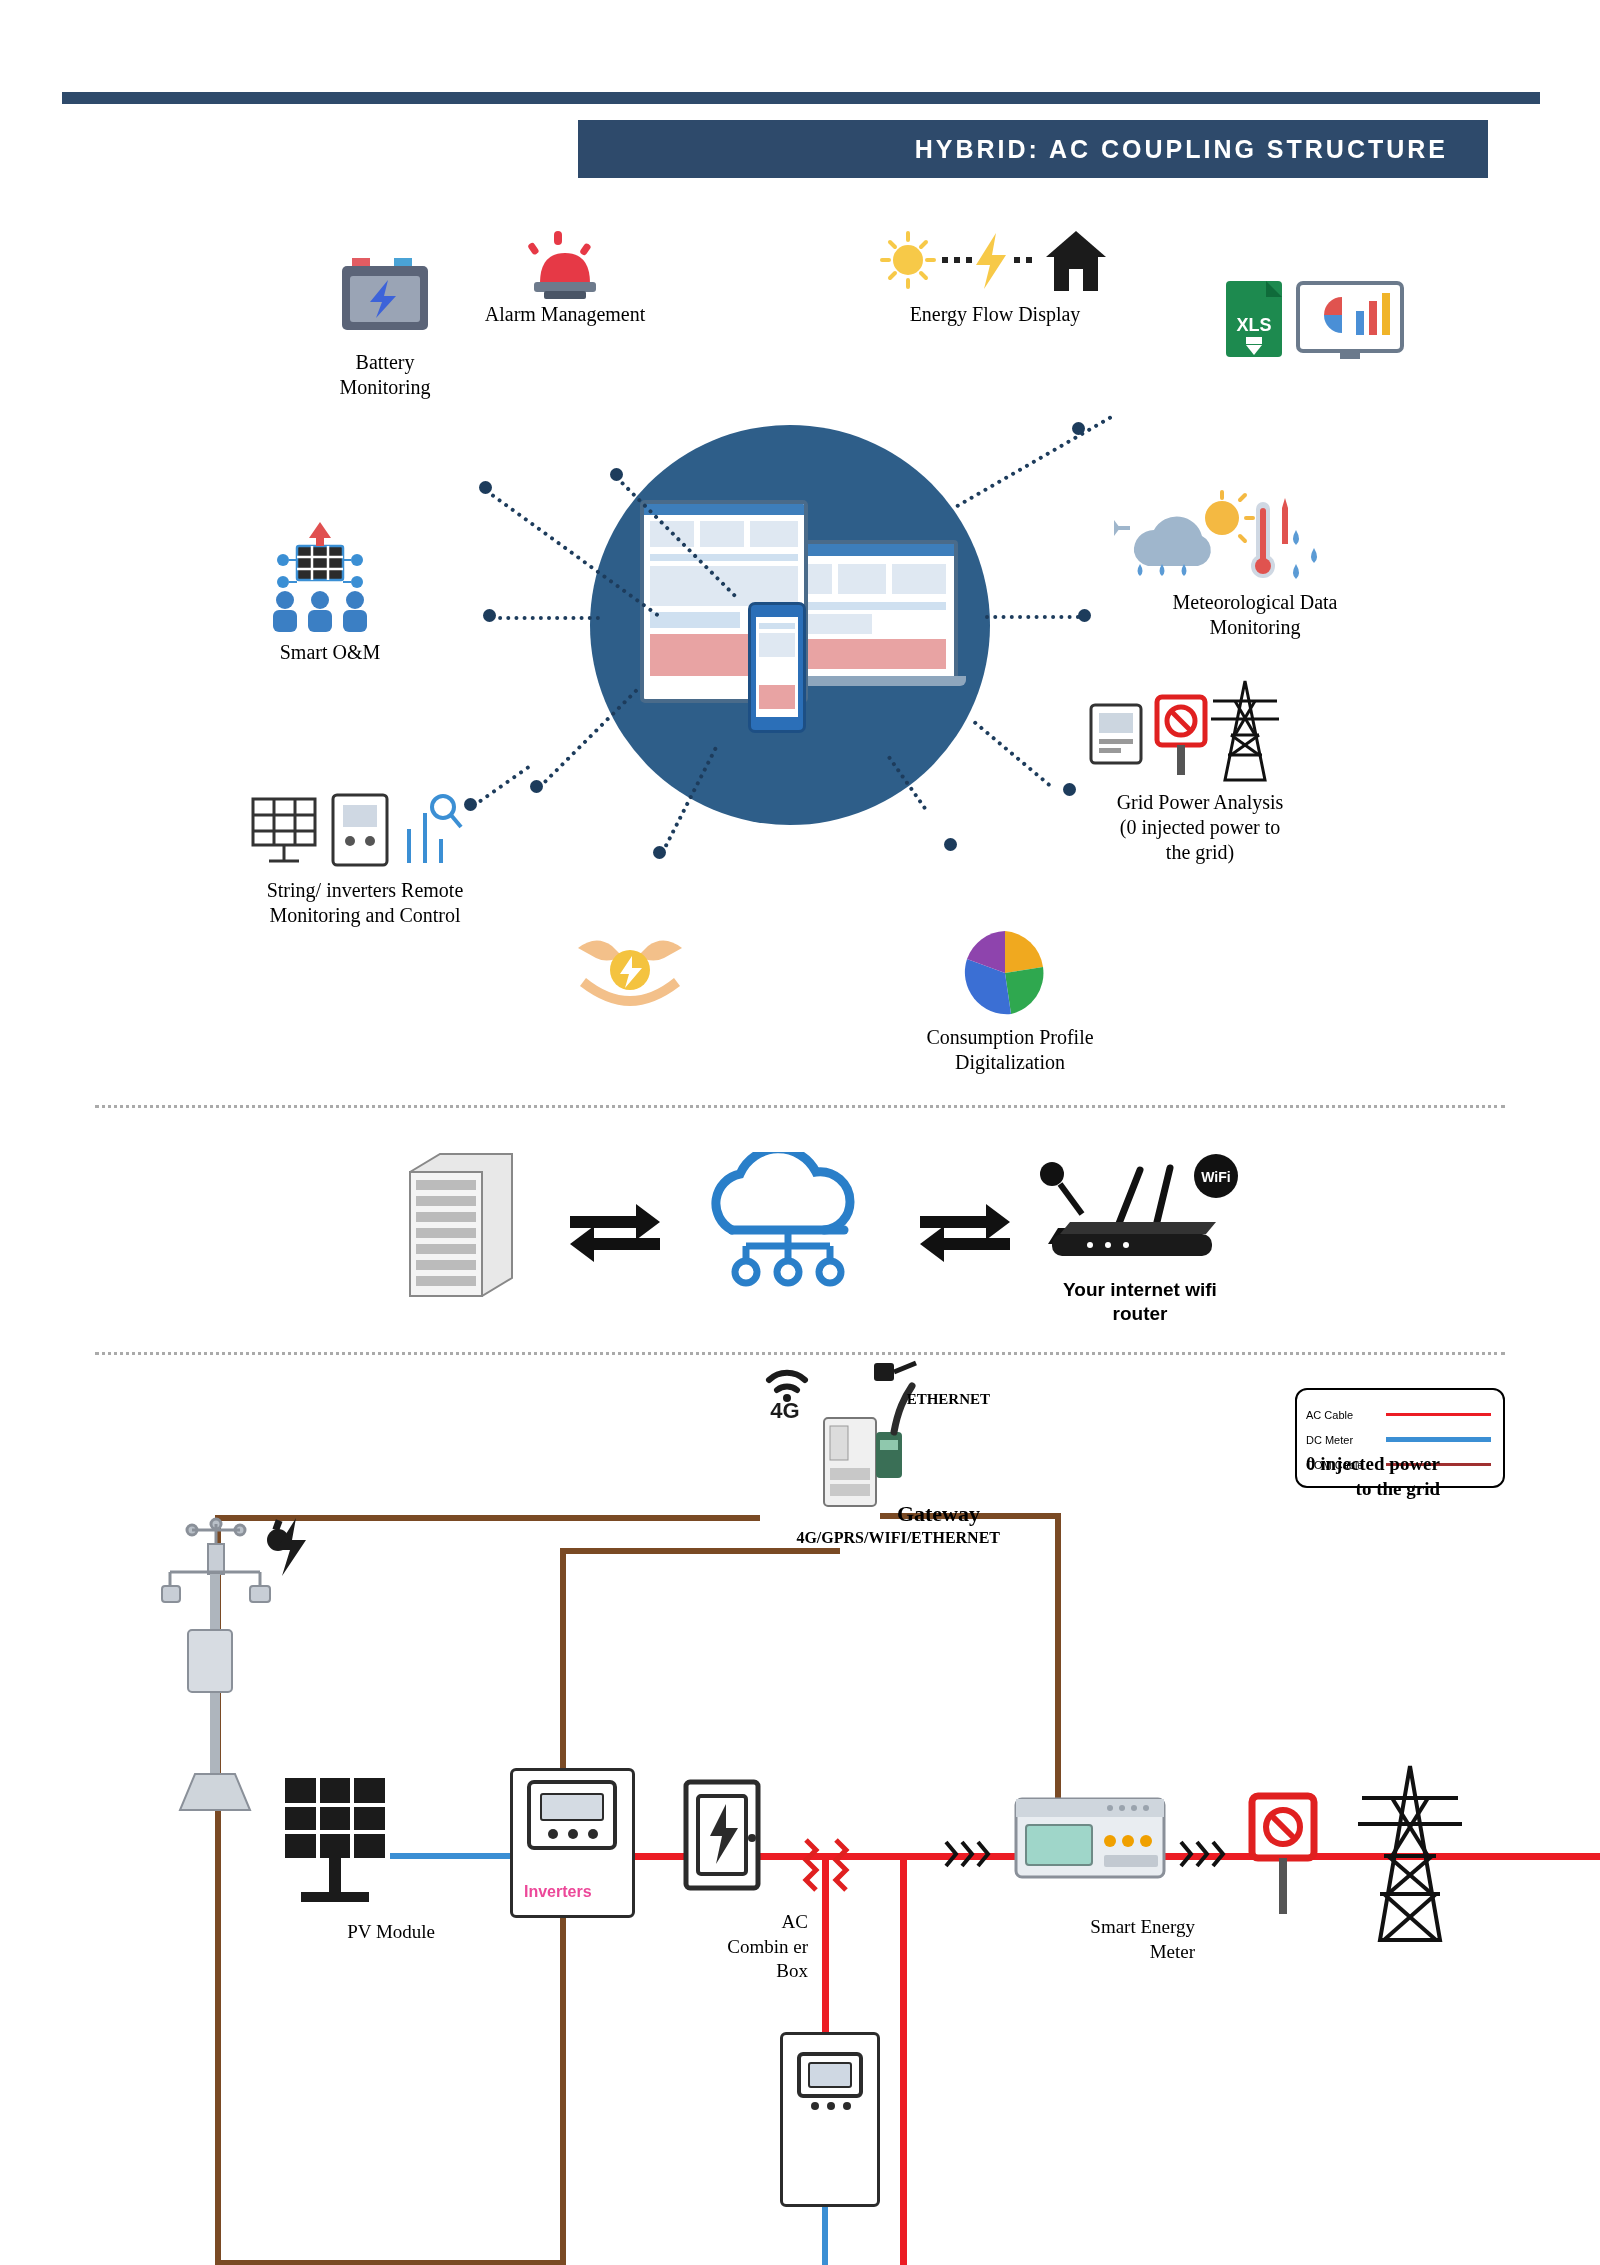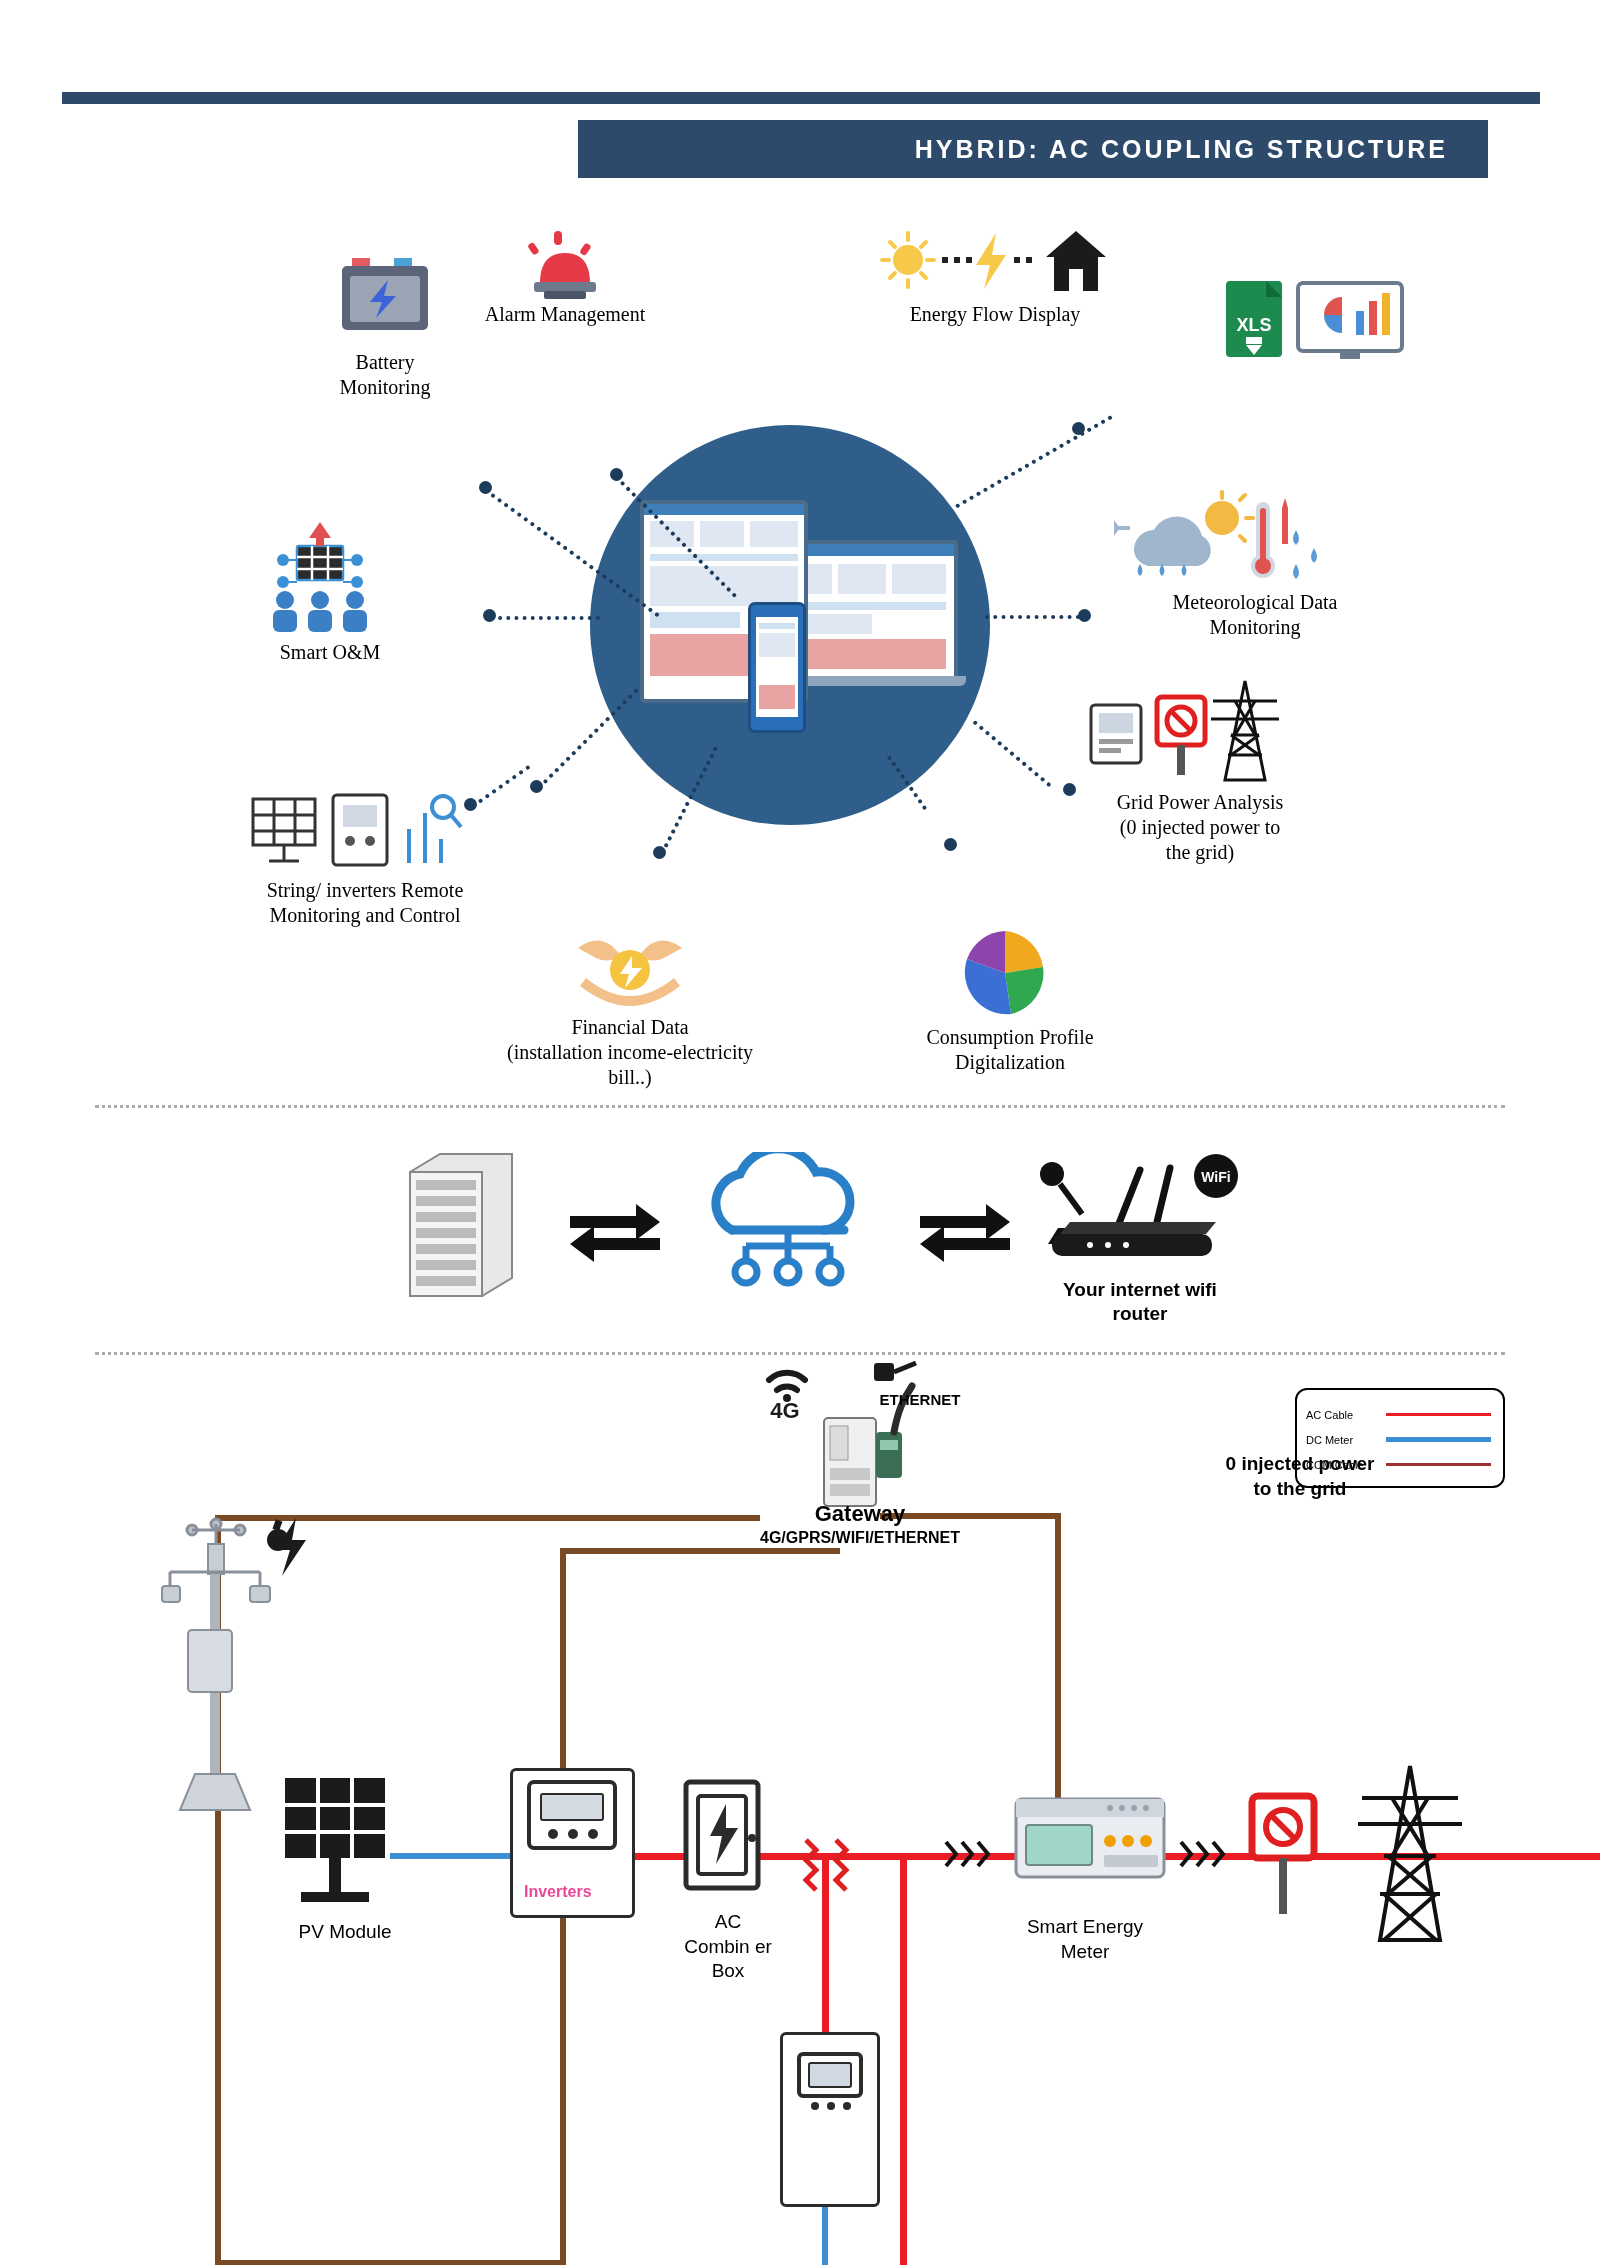--- a/index.html
+++ b/index.html
@@ -169,22 +169,22 @@
     top: 1360px;
     width: 1600px;
     height: 905px;
   }
   .wire { position: absolute; }
   .wire-ac { background: #ec1c24; }
   .wire-dc { background: #3b8fd4; }
   .wire-com { background: #7a4a24; }
   .wlabel {
     position: absolute;
-    text-align: center;
-    font-family: Liberation Sans, sans-serif;
+    text-align: right;
+    font-family: Liberation Serif, serif;
     font-size: 19px;
     color: #000;
     line-height: 1.3;
   }
   .wlabel.bold { font-weight: bold; }
   .wlabel.small { font-size: 16px; font-weight: bold; }
   #legend-box {
     position: absolute;
     left: 1295px;
     top: 1390px;
@@ -446,25 +446,20 @@
 
   <div class="hub-icon" style="left:570px;top:730px;">
     <svg width="120" height="95" viewBox="0 0 120 95">
       <path d="M8 28 q18 -14 34 -2 l10 10 q-14 8 -26 2 z" fill="#f3c08a"></path>
       <path d="M112 28 q-18 -14 -34 -2 l-10 10 q14 8 26 2 z" fill="#f3c08a"></path>
       <circle cx="60" cy="50" r="20" fill="#f4c33f"></circle>
       <polygon points="62,36 50,54 59,54 55,68 72,48 62,48" fill="#fff"></polygon>
       <path d="M10 66 q26 20 50 20 q24 0 50 -20 l-6 -8 q-22 18 -44 18 q-22 0 -44 -18z" fill="#f3c08a"></path>
     </svg>
   </div>
-  <div class="hub-label" style="left:440px;top:825px;width:380px;">
-    <span style="white-space:pre-line;">Financial Data
-(installation income-electricity
-bill..)</span>
-  </div>
 
   <div class="hub-icon" style="left:245px;top:595px;">
     <svg width="230" height="90" viewBox="0 0 230 90">
       <g stroke="#333" stroke-width="3" fill="#fff">
         <rect x="8" y="14" width="62" height="46"></rect>
         <line x1="8" y1="30" x2="70" y2="30"></line>
           <line x1="8" y1="46" x2="70" y2="46"></line>
         <line x1="29" y1="14" x2="29" y2="60"></line>
           <line x1="50" y1="14" x2="50" y2="60"></line>
         <line x1="39" y1="60" x2="39" y2="76"></line>

